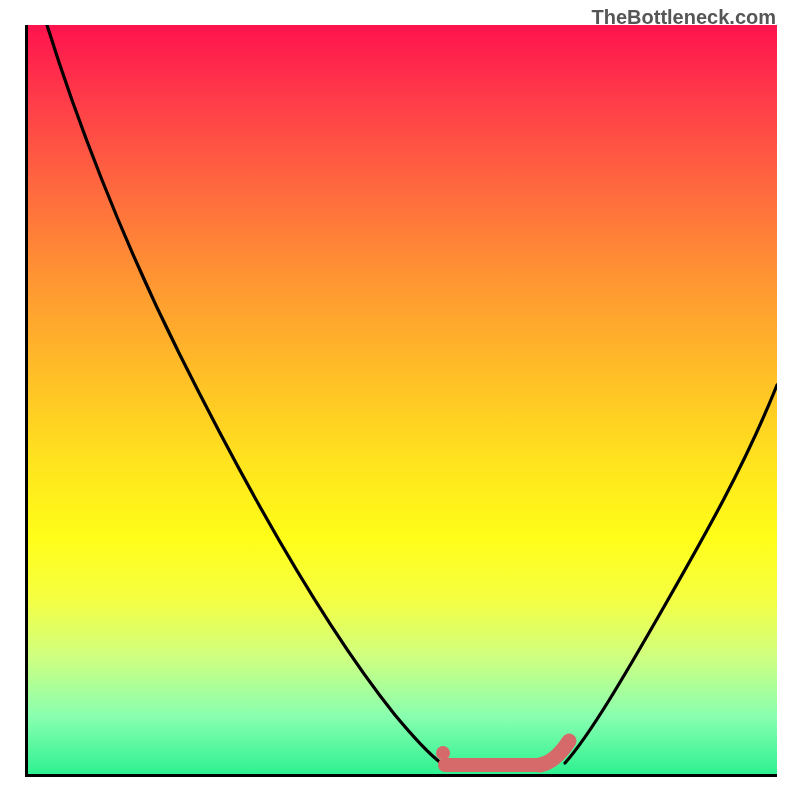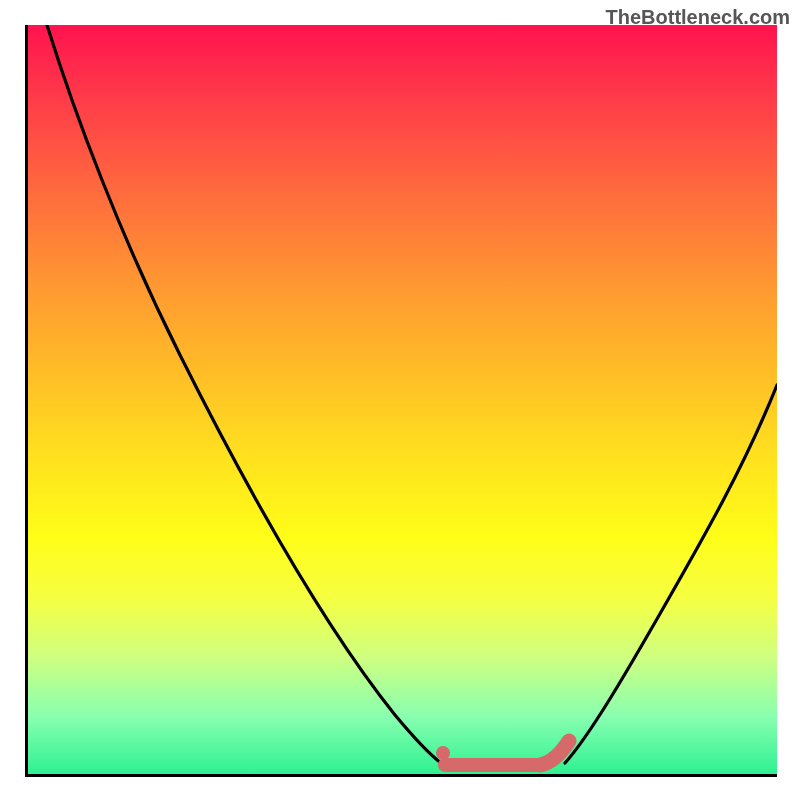--- a/index.html
+++ b/index.html
@@ -7,21 +7,21 @@
     width: 800px;
     height: 800px;
     background: #ffffff;
     position: relative;
     overflow: hidden;
     font-family: Arial, sans-serif;
   }
   .watermark {
     position: absolute;
     top: 6px;
-    right: 10px;
+    right: 24px;
     font-size: 20px;
     font-weight: bold;
     color: #565656;
     z-index: 10;
   }
   .plot-area {
     position: absolute;
     left: 25px;
     top: 25px;
     width: 752px;

